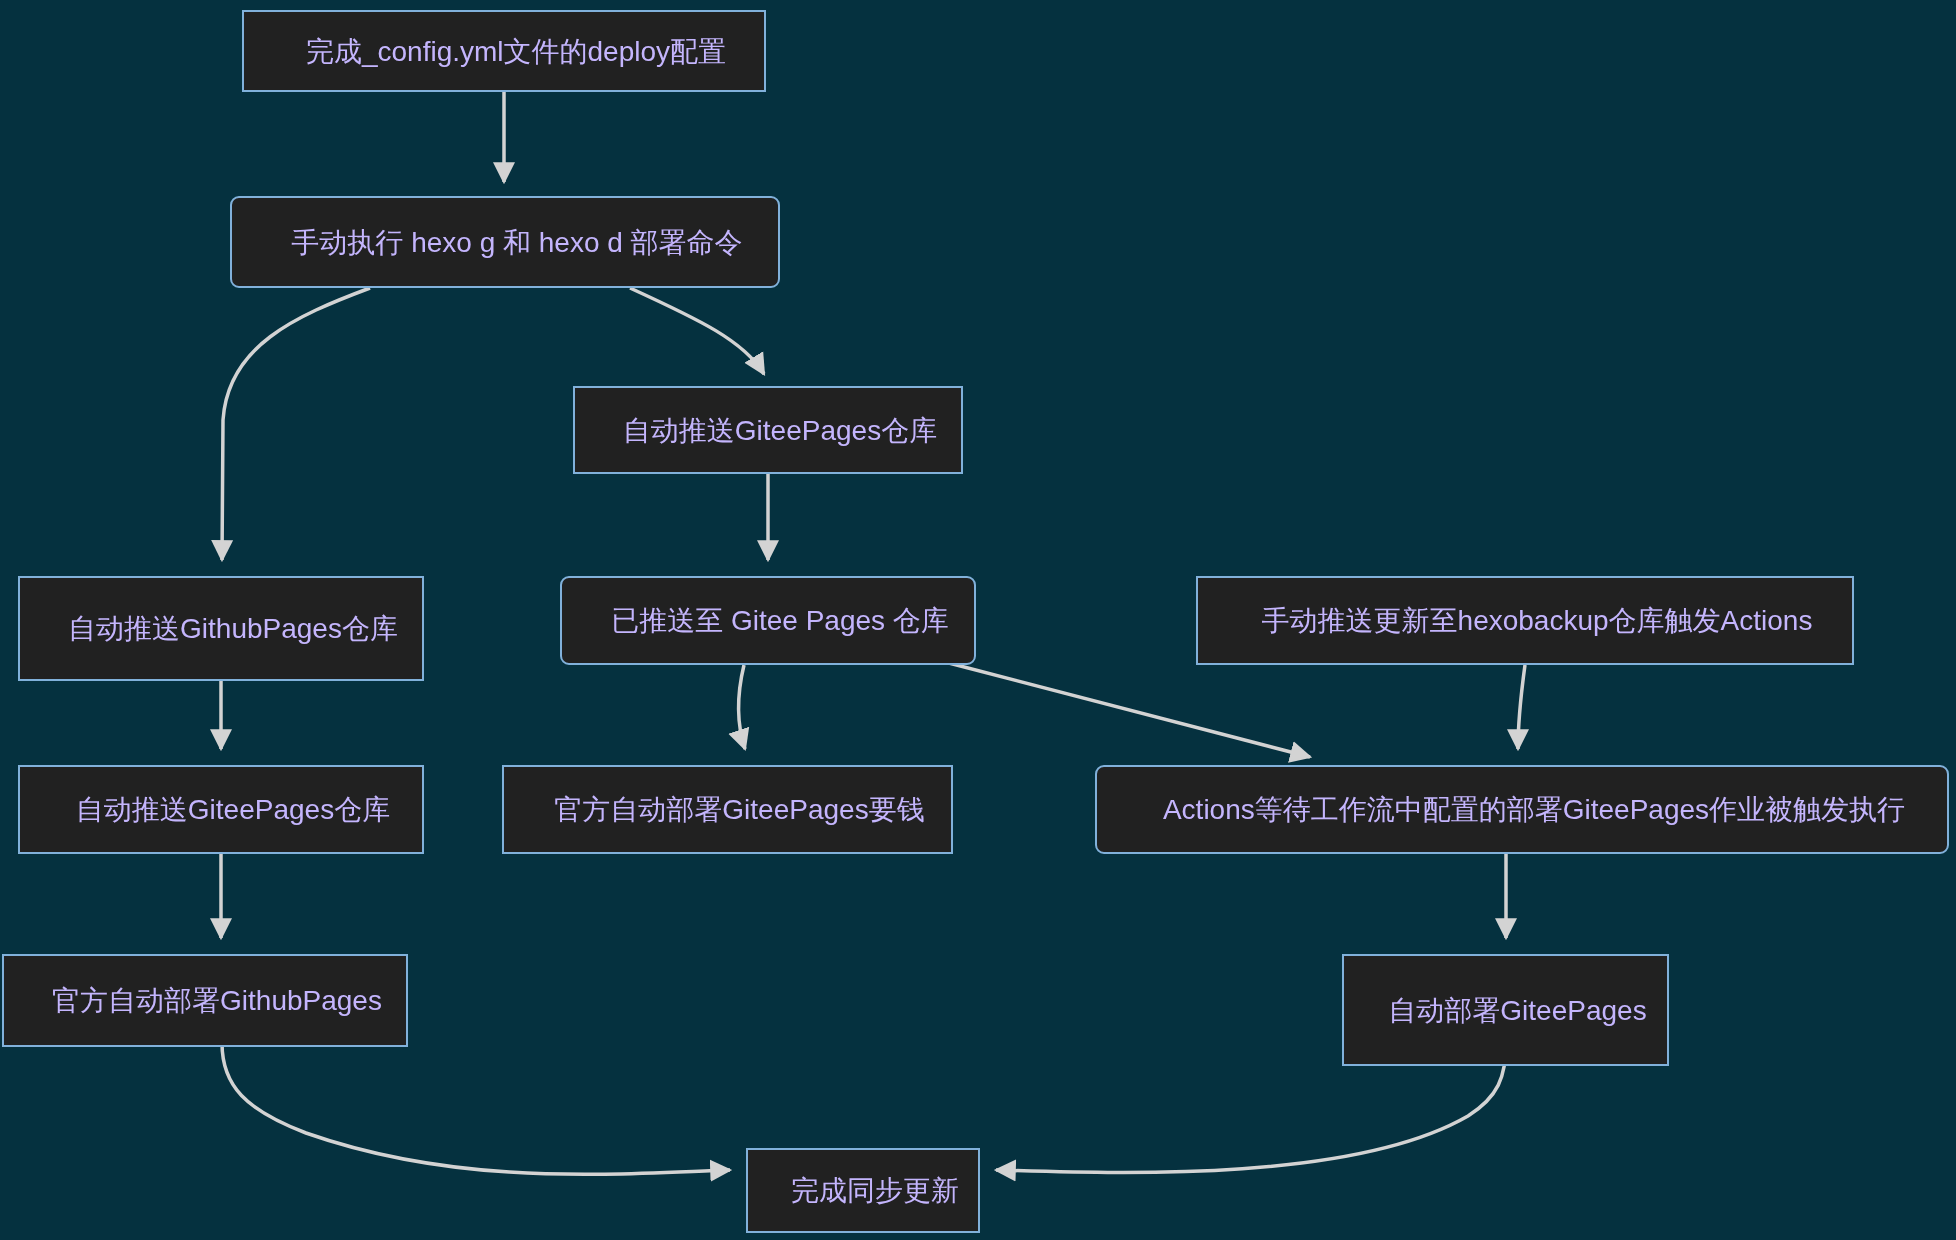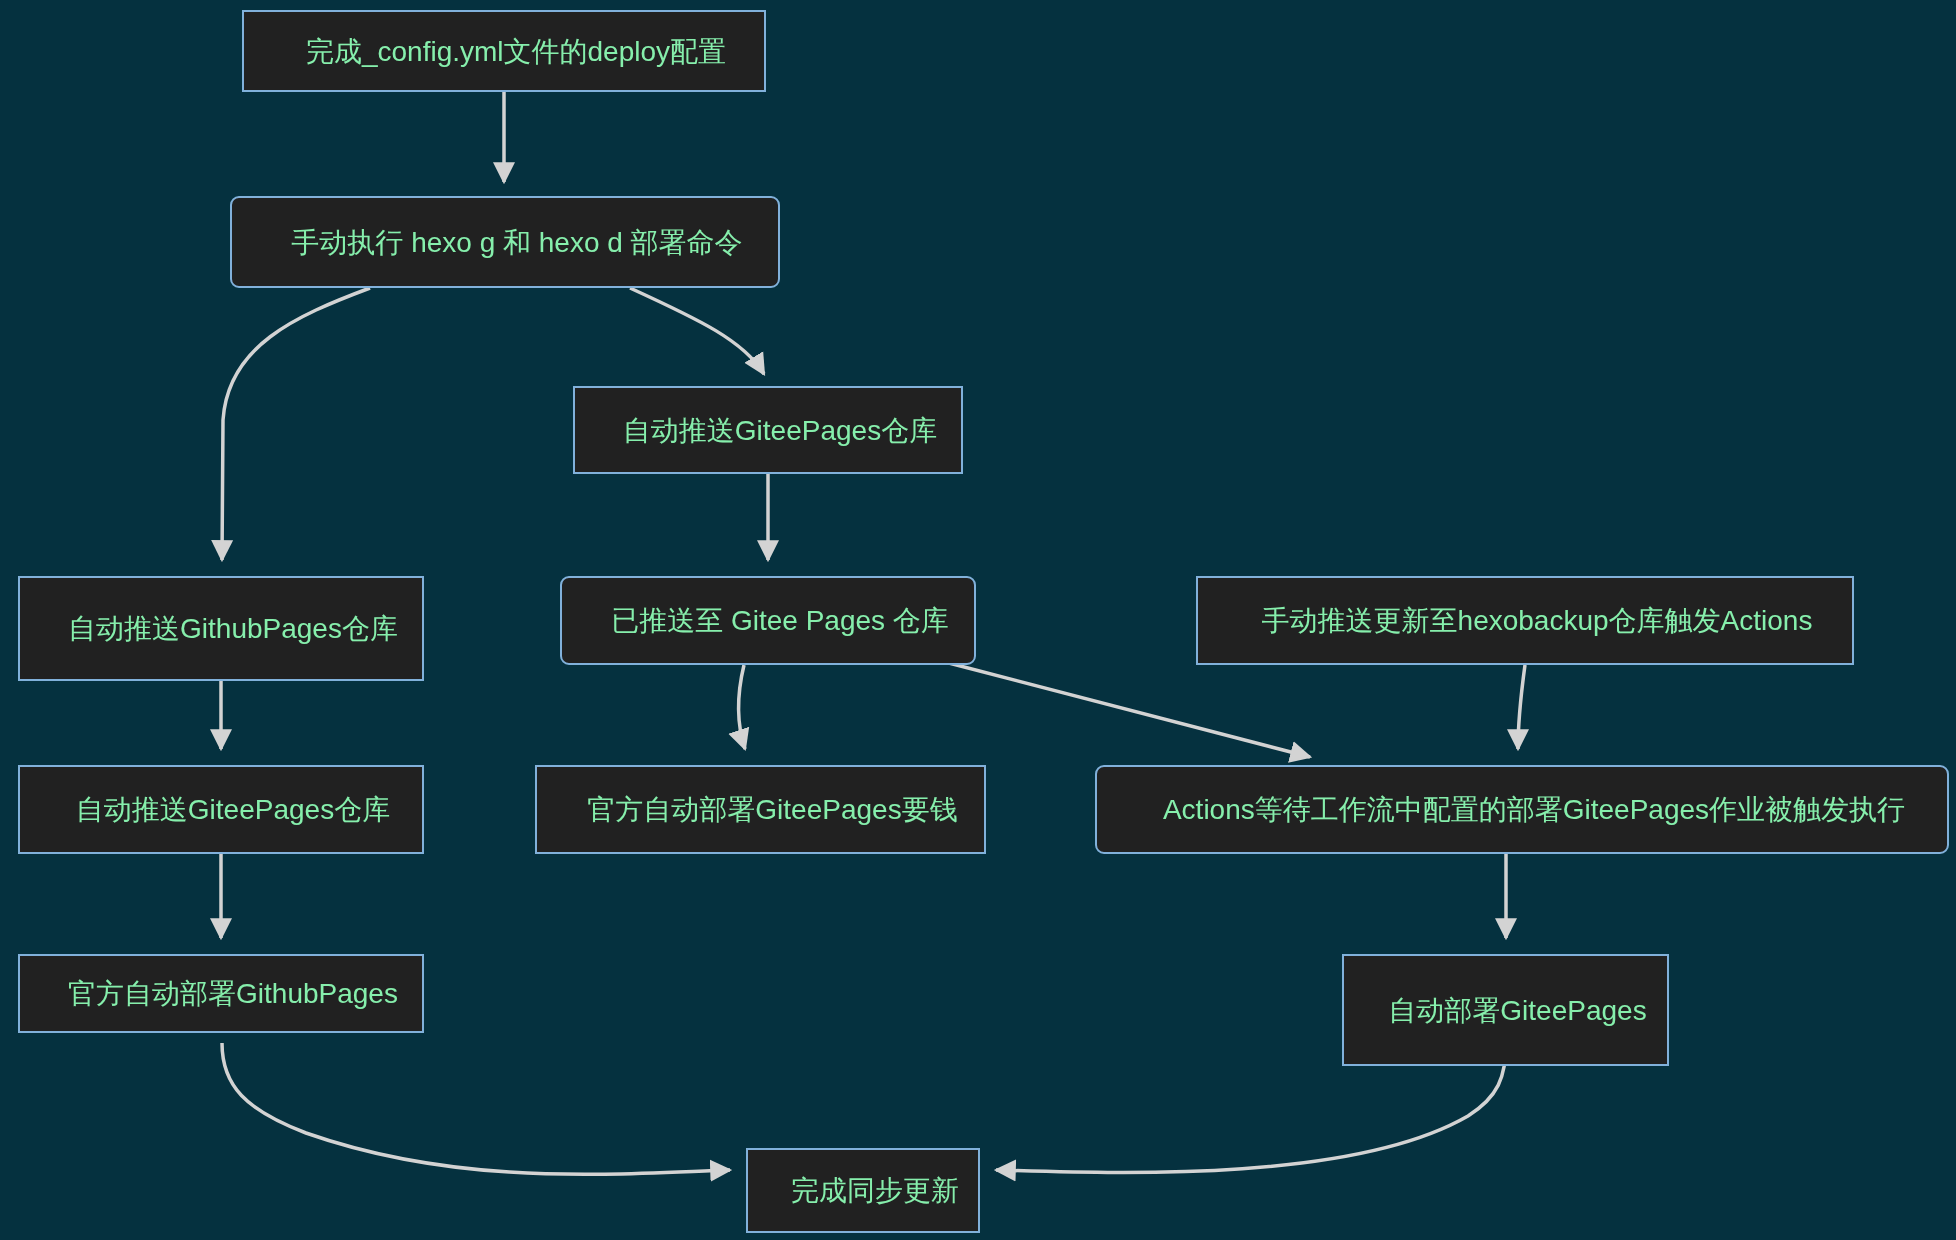--- a/index.html
+++ b/index.html
@@ -25,21 +25,21 @@
     fill: none;
     stroke: #d3d3d3;
     stroke-width: 3.5px;
   }
   .node {
     position: absolute;
     z-index: 2;
     box-sizing: border-box;
     background: #212121;
     border: 2.5px solid #81b1db;
-    color: #86efac;
+    color: #c4b5fd;
     font-size: 28px;
     line-height: 1.25;
     display: flex;
     align-items: center;
     justify-content: center;
     white-space: nowrap;
     text-align: center;
     padding-left: 24px;
   }
   .node.rounded {
@@ -90,23 +90,23 @@
   <div class="node rect" style="left:573px; top:386px; width:390px; height:88px">自动推送GiteePages仓库</div>
 
   <div class="node rect" style="left:18px; top:576px; width:406px; height:105px">自动推送GithubPages仓库</div>
 
   <div class="node rounded" style="left:560px; top:576px; width:416px; height:89px">已推送至 Gitee Pages 仓库</div>
 
   <div class="node rect" style="left:1196px; top:576px; width:658px; height:89px">手动推送更新至hexobackup仓库触发Actions</div>
 
   <div class="node rect" style="left:18px; top:765px; width:406px; height:89px">自动推送GiteePages仓库</div>
 
-  <div class="node rect" style="left:535px; top:765px; width:451px; height:89px">官方自动部署GiteePages要钱</div>
+  <div class="node rect" style="left:502px; top:765px; width:451px; height:89px">官方自动部署GiteePages要钱</div>
 
   <div class="node rounded" style="left:1095px; top:765px; width:854px; height:89px">Actions等待工作流中配置的部署GiteePages作业被触发执行</div>
 
-  <div class="node rect" style="left:18px; top:954px; width:406px; height:79px">官方自动部署GithubPages</div>
+  <div class="node rect" style="left:2px; top:954px; width:406px; height:93px">官方自动部署GithubPages</div>
 
   <div class="node rect" style="left:1342px; top:954px; width:327px; height:112px">自动部署GiteePages</div>
 
   <div class="node rect" style="left:746px; top:1148px; width:234px; height:85px">完成同步更新</div>
 
 </div>
 
 </body></html>

